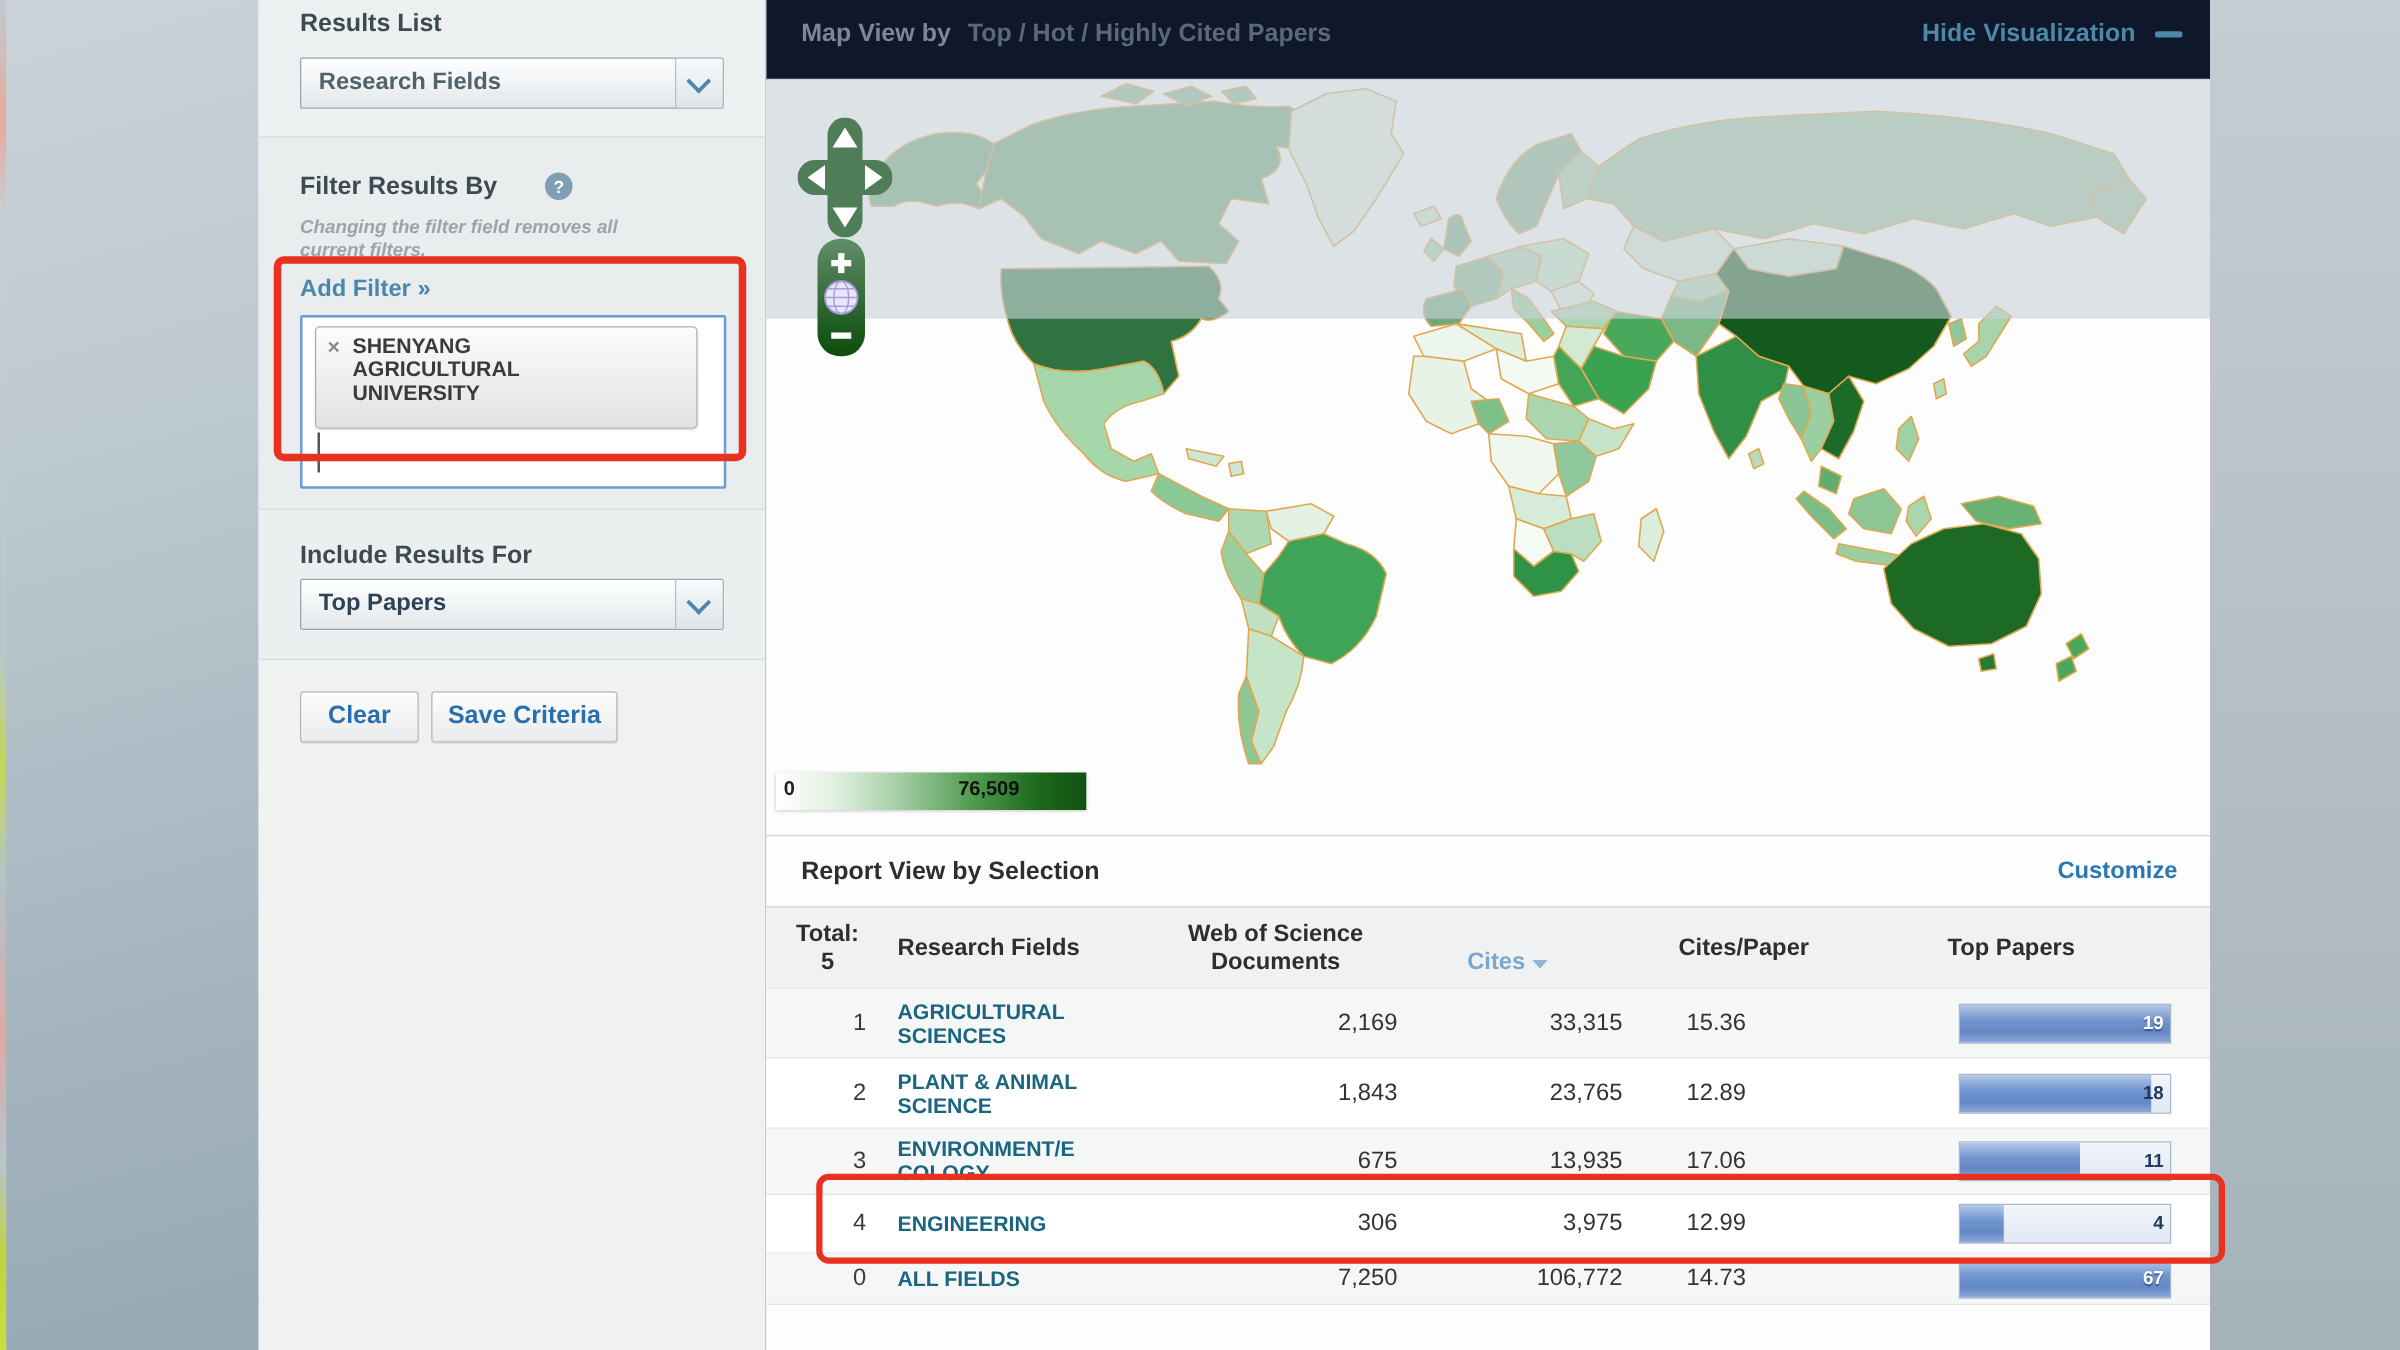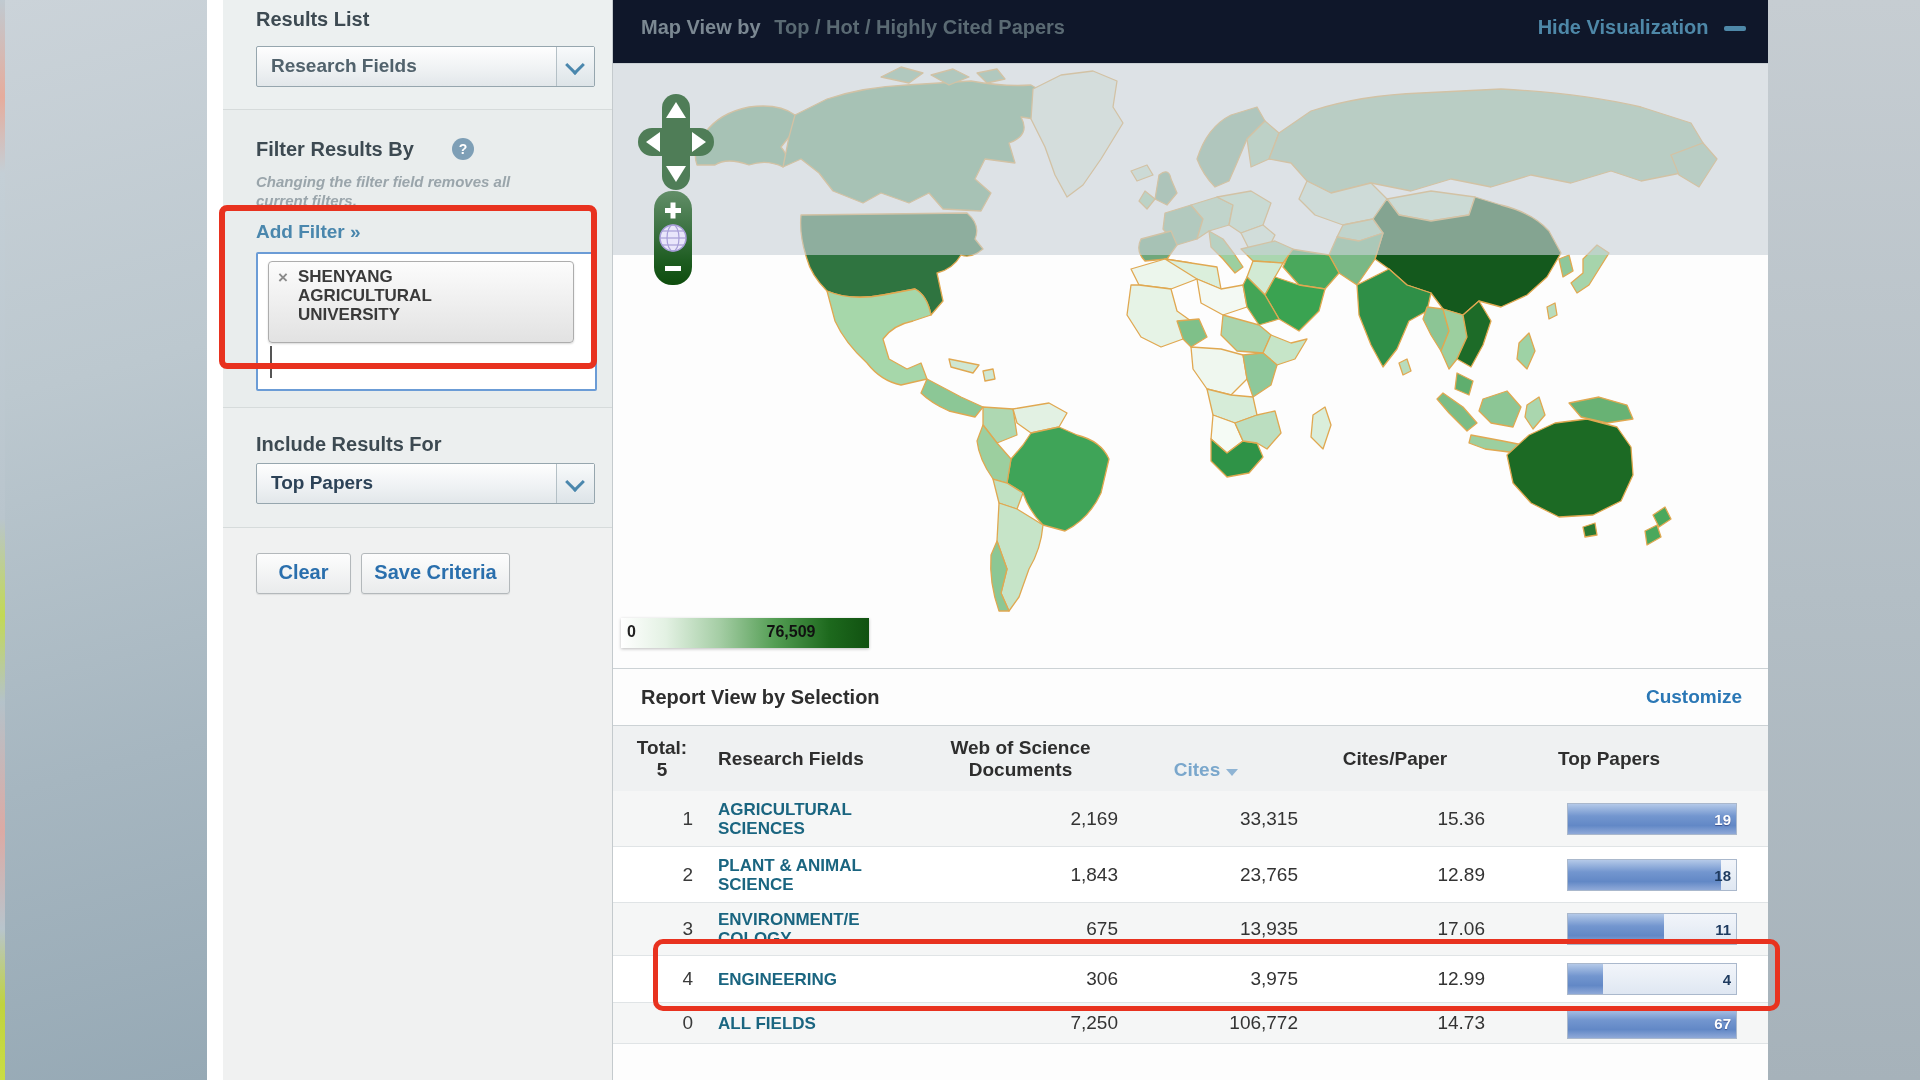--- a/index.html
+++ b/index.html
@@ -12,21 +12,21 @@
   .bg-left{left:0;top:0;width:207px;height:1080px;z-index:0;
     background:linear-gradient(165deg,#cbd3d9 0%,#bcc8cf 35%,#a6b6c0 70%,#96a9b5 100%);}
   .edge-strip{left:0;top:0;width:5px;height:1080px;z-index:3;
     background:linear-gradient(180deg,#c0cad1 0%,#e6ac9c 9%,#c4cfd6 16%,#b9c5cd 48%,
       #c2d955 57%,#b4c2ca 65%,#dcaaa4 77%,#b8c5cd 86%,#c0d33f 93%,#cadd43 100%);}
   .bg-right{left:1767px;top:0;width:153px;height:1080px;z-index:0;
     background:linear-gradient(180deg,#c6cdd2 0%,#b3bec5 55%,#a6b2ba 100%);
     border-left:1px solid #a8b2b8;}
 
   
-  .sidebar{left:207px;top:0;width:405px;height:928px;background:#edf0f0;z-index:1;margin-left:16px;}
+  .sidebar{left:207px;top:0;width:405px;height:928px;background:#edf0f0;z-index:1;}
   .sb-sec{position:absolute;left:0;width:405px;}
   .sec1{top:0;height:109px;background:#ecf0f0;}
   .sec2{top:109px;height:298px;background:#e9eded;border-top:1px solid #d6dbdb;}
   .sec3{top:407px;height:120px;background:#ecefef;border-top:1px solid #d6dbdb;}
   .sec4{top:527px;height:553px;background:#f0f1f1;border-top:1px solid #d6dbdb;}
   .sb-heading{position:absolute;font-size:20px;font-weight:bold;color:#3d4a52;}
   .note{position:absolute;left:33px;top:172px;width:340px;font-size:15px;font-weight:bold;
         font-style:italic;color:#9aa5ab;line-height:19px;}
   .addfilter{position:absolute;left:33px;top:221px;font-size:19px;font-weight:bold;color:#4a87ad;cursor:pointer;}
   .help{position:absolute;left:229px;top:138px;width:22px;height:22px;border-radius:50%;
@@ -91,21 +91,21 @@
   .trows{position:absolute;left:0;top:791px;width:100%;}
   .trow{position:relative;width:100%;border-bottom:1px solid #e0e4e6;}
   .trow.odd{background:#f5f6f6;}
   .trow.even{background:#ffffff;}
   .cell{position:absolute;top:50%;transform:translateY(-50%);font-size:19px;color:#333;}
   .c-rank{left:18px;width:62px;text-align:right;color:#3a3a3a;}
   .c-field{left:105px;width:205px;font-size:17px;font-weight:bold;color:#1a6580;
         white-space:pre-line;line-height:19px;cursor:pointer;}
   .c-docs{left:305px;width:200px;text-align:right;}
   .c-cites{left:485px;width:200px;text-align:right;}
-  .c-cpp{left:660px;width:200px;text-align:right;padding-left:12px;}
+  .c-cpp{left:660px;width:200px;text-align:center;}
   .bar-track{position:absolute;left:954px;top:50%;transform:translateY(-50%);width:168px;height:30px;
         border:1px solid #aab8cc;background:linear-gradient(180deg,#f2f5fa,#dfe7f2);}
   .bar-fill{position:absolute;left:0;top:0;height:100%;
         background:linear-gradient(180deg,#b4c9e8 0%,#7396cf 40%,#6288c6 72%,#8fa9d8 100%);}
   .bar-label{position:absolute;right:5px;top:50%;transform:translateY(-50%);
         font-size:15px;font-weight:bold;margin-left:30px;}
   .bar-label.light{color:#ffffff;text-shadow:0 1px 1px rgba(0,0,60,.4);}
   .bar-label.dark{color:#1e3a5f;}
 
   

